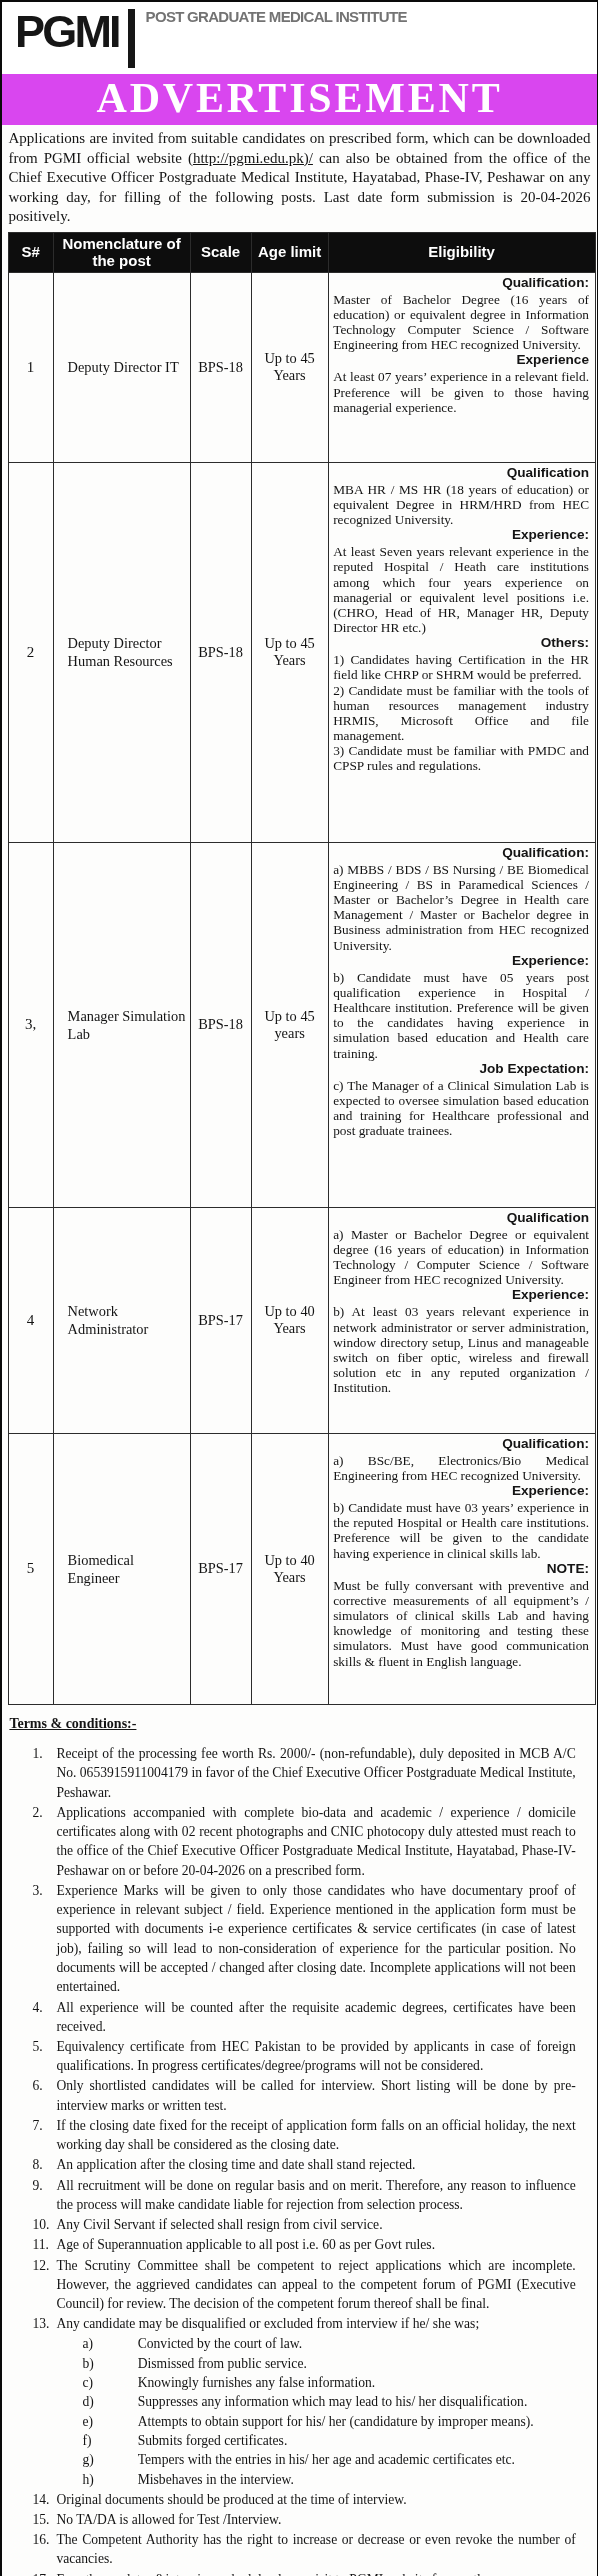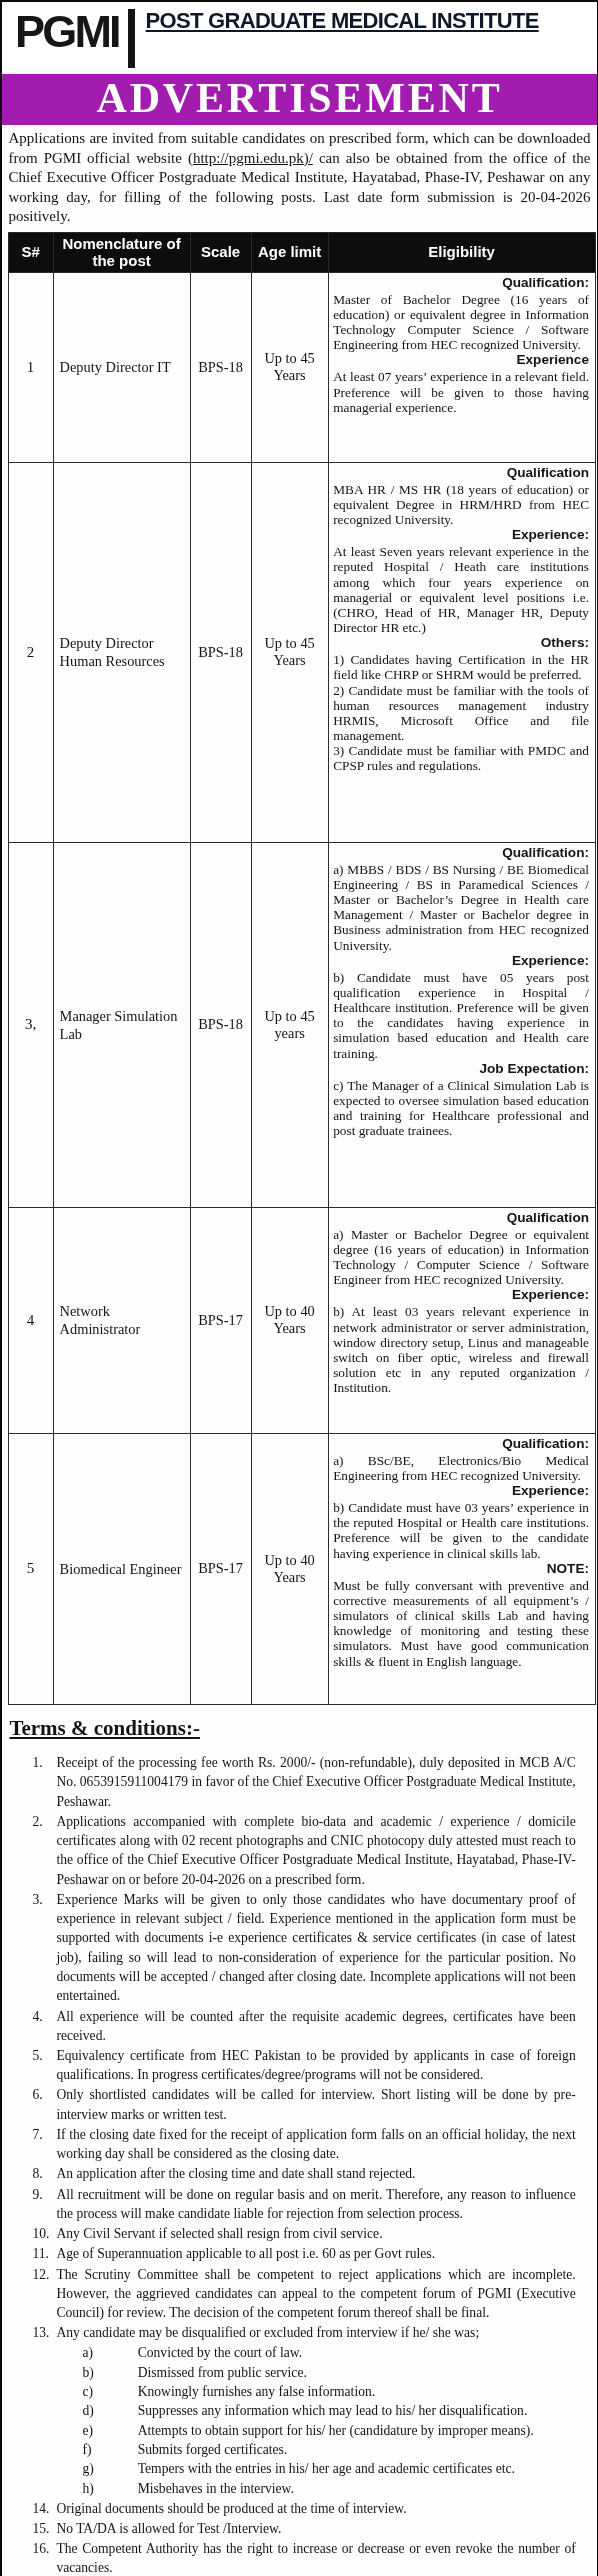--- a/index.html
+++ b/index.html
@@ -7,42 +7,42 @@
   .ad {
     width: 599px; min-height: 2576px; margin: 0 auto; background:#fdfdfc;
     border: 2.8px solid #0a0a0a; color:#141414;
     font-family: "Liberation Serif", serif;
     display: flex; flex-direction: column;
   }
   
   .masthead { display:flex; align-items:flex-start; padding: 7.4px 11px 5.6px 13px; background:#fff; }
   .logo { font-family:"Liberation Sans",sans-serif; font-weight:800; font-size:45px; letter-spacing:-2.8px; color:#161616; line-height:1; }
   .vbar { width:6.5px; height:59px; background:#161616; margin:0 11px 0 9.3px; }
-  .org { font-family:"Liberation Sans",sans-serif; font-weight:bold; font-size:22px; letter-spacing:-0.7px; line-height:1.1; color:#0f172a;text-decoration:underline; }
-  
-  .banner { background:#a21caf; color:#fff; text-align:center; font-family:"Liberation Serif",serif; font-weight:bold; font-size:42px; letter-spacing:2.8px; line-height:1.12; padding:0.9px 0 2.8px; }
+  .org { font-family:"Liberation Sans",sans-serif; font-weight:bold; font-size:15px; letter-spacing:-0.7px; line-height:1.1; color:#737373; }
+  
+  .banner { background:#d946ef; color:#fff; text-align:center; font-family:"Liberation Serif",serif; font-weight:bold; font-size:42px; letter-spacing:2.8px; line-height:1.12; padding:0.9px 0 2.8px; }
   
   .intro { margin: 4.6px 6.5px 5.6px; font-size:15px; line-height:1.3; text-align:justify; }
   .intro .url { color:inherit; text-decoration:underline; }
   
   table.posts { border-collapse:collapse; margin:0 5.6px; width:588px; border:1.9px solid #2c2c2c; }
   table.posts th, table.posts td { border:1.9px solid #2c2c2c; }
   table.posts thead th { background:#0d0d0d; color:#fff; font-family:"Liberation Sans",sans-serif; font-weight:bold; font-size:15px; padding:2.8px 1.9px; line-height:1.1; }
   td { padding:1.9px 3.7px; }
   td.sn { width:45px; text-align:center; font-size:15px; vertical-align:middle; }
-  td.post { width:137px; text-align:left; font-size:14.4px; vertical-align:middle; padding-left:6px; line-height:1.25; }
+  td.post { width:137px; text-align:left; font-size:14.4px; vertical-align:middle; padding-left:14px; line-height:1.25; }
   td.scale { width:61px; text-align:center; font-size:14.4px; vertical-align:middle;margin-left:32px; }
   td.age { width:77px; text-align:center; font-size:14.4px; vertical-align:middle; line-height:1.2;font-family:Liberation Serif, serif; }
   td.elig { text-align:justify; vertical-align:top; font-size:13.3px; line-height:1.14; padding:1.9px 5.6px 1.9px 4.6px; }
   tr.r0 { height:190px; } tr.r1 { height:380px; } tr.r2 { height:365px; } tr.r3 { height:226px; } tr.r4 { height:271px; }
   .ehead { display:block; font-family:"Liberation Sans",sans-serif; font-weight:bold; font-size:13.6px; line-height:1.25; text-align:right; }
   .etext { display:block; white-space:pre-line; }
   
   .terms { margin: 11px 9.3px 7.4px 7.4px; flex:1; }
-  .terms-h { margin:0 0 3.7px; font-size:21px; font-weight:bold; text-decoration:underline; }
+  .terms-h { margin:0 0 3.7px; font-size:14px; font-weight:bold; text-decoration:underline; }
   .terms ol { list-style:none; counter-reset:t; margin:12px; padding:0; font-size:13.6px; line-height:1.42; }
   .terms li { counter-increment:t; position:relative; padding-left:35px; text-align:justify; margin-bottom:0.9px; }
   .terms li::before { content: counter(t) "."; position:absolute; left:11px; top:0; }
   .subs { margin:0.9px 0 0.9px 9.3px; }
   .sub { display:flex; }
   .slabel { width:72px; flex:0 0 72px; padding-left:16.7px; }
   
   .footer { background:#141414; color:#fff; text-align:center; padding:4.6px 0 8.4px; }
   .f1 { font-weight:bold; font-size:25px; line-height:1.15; }
 </style>

